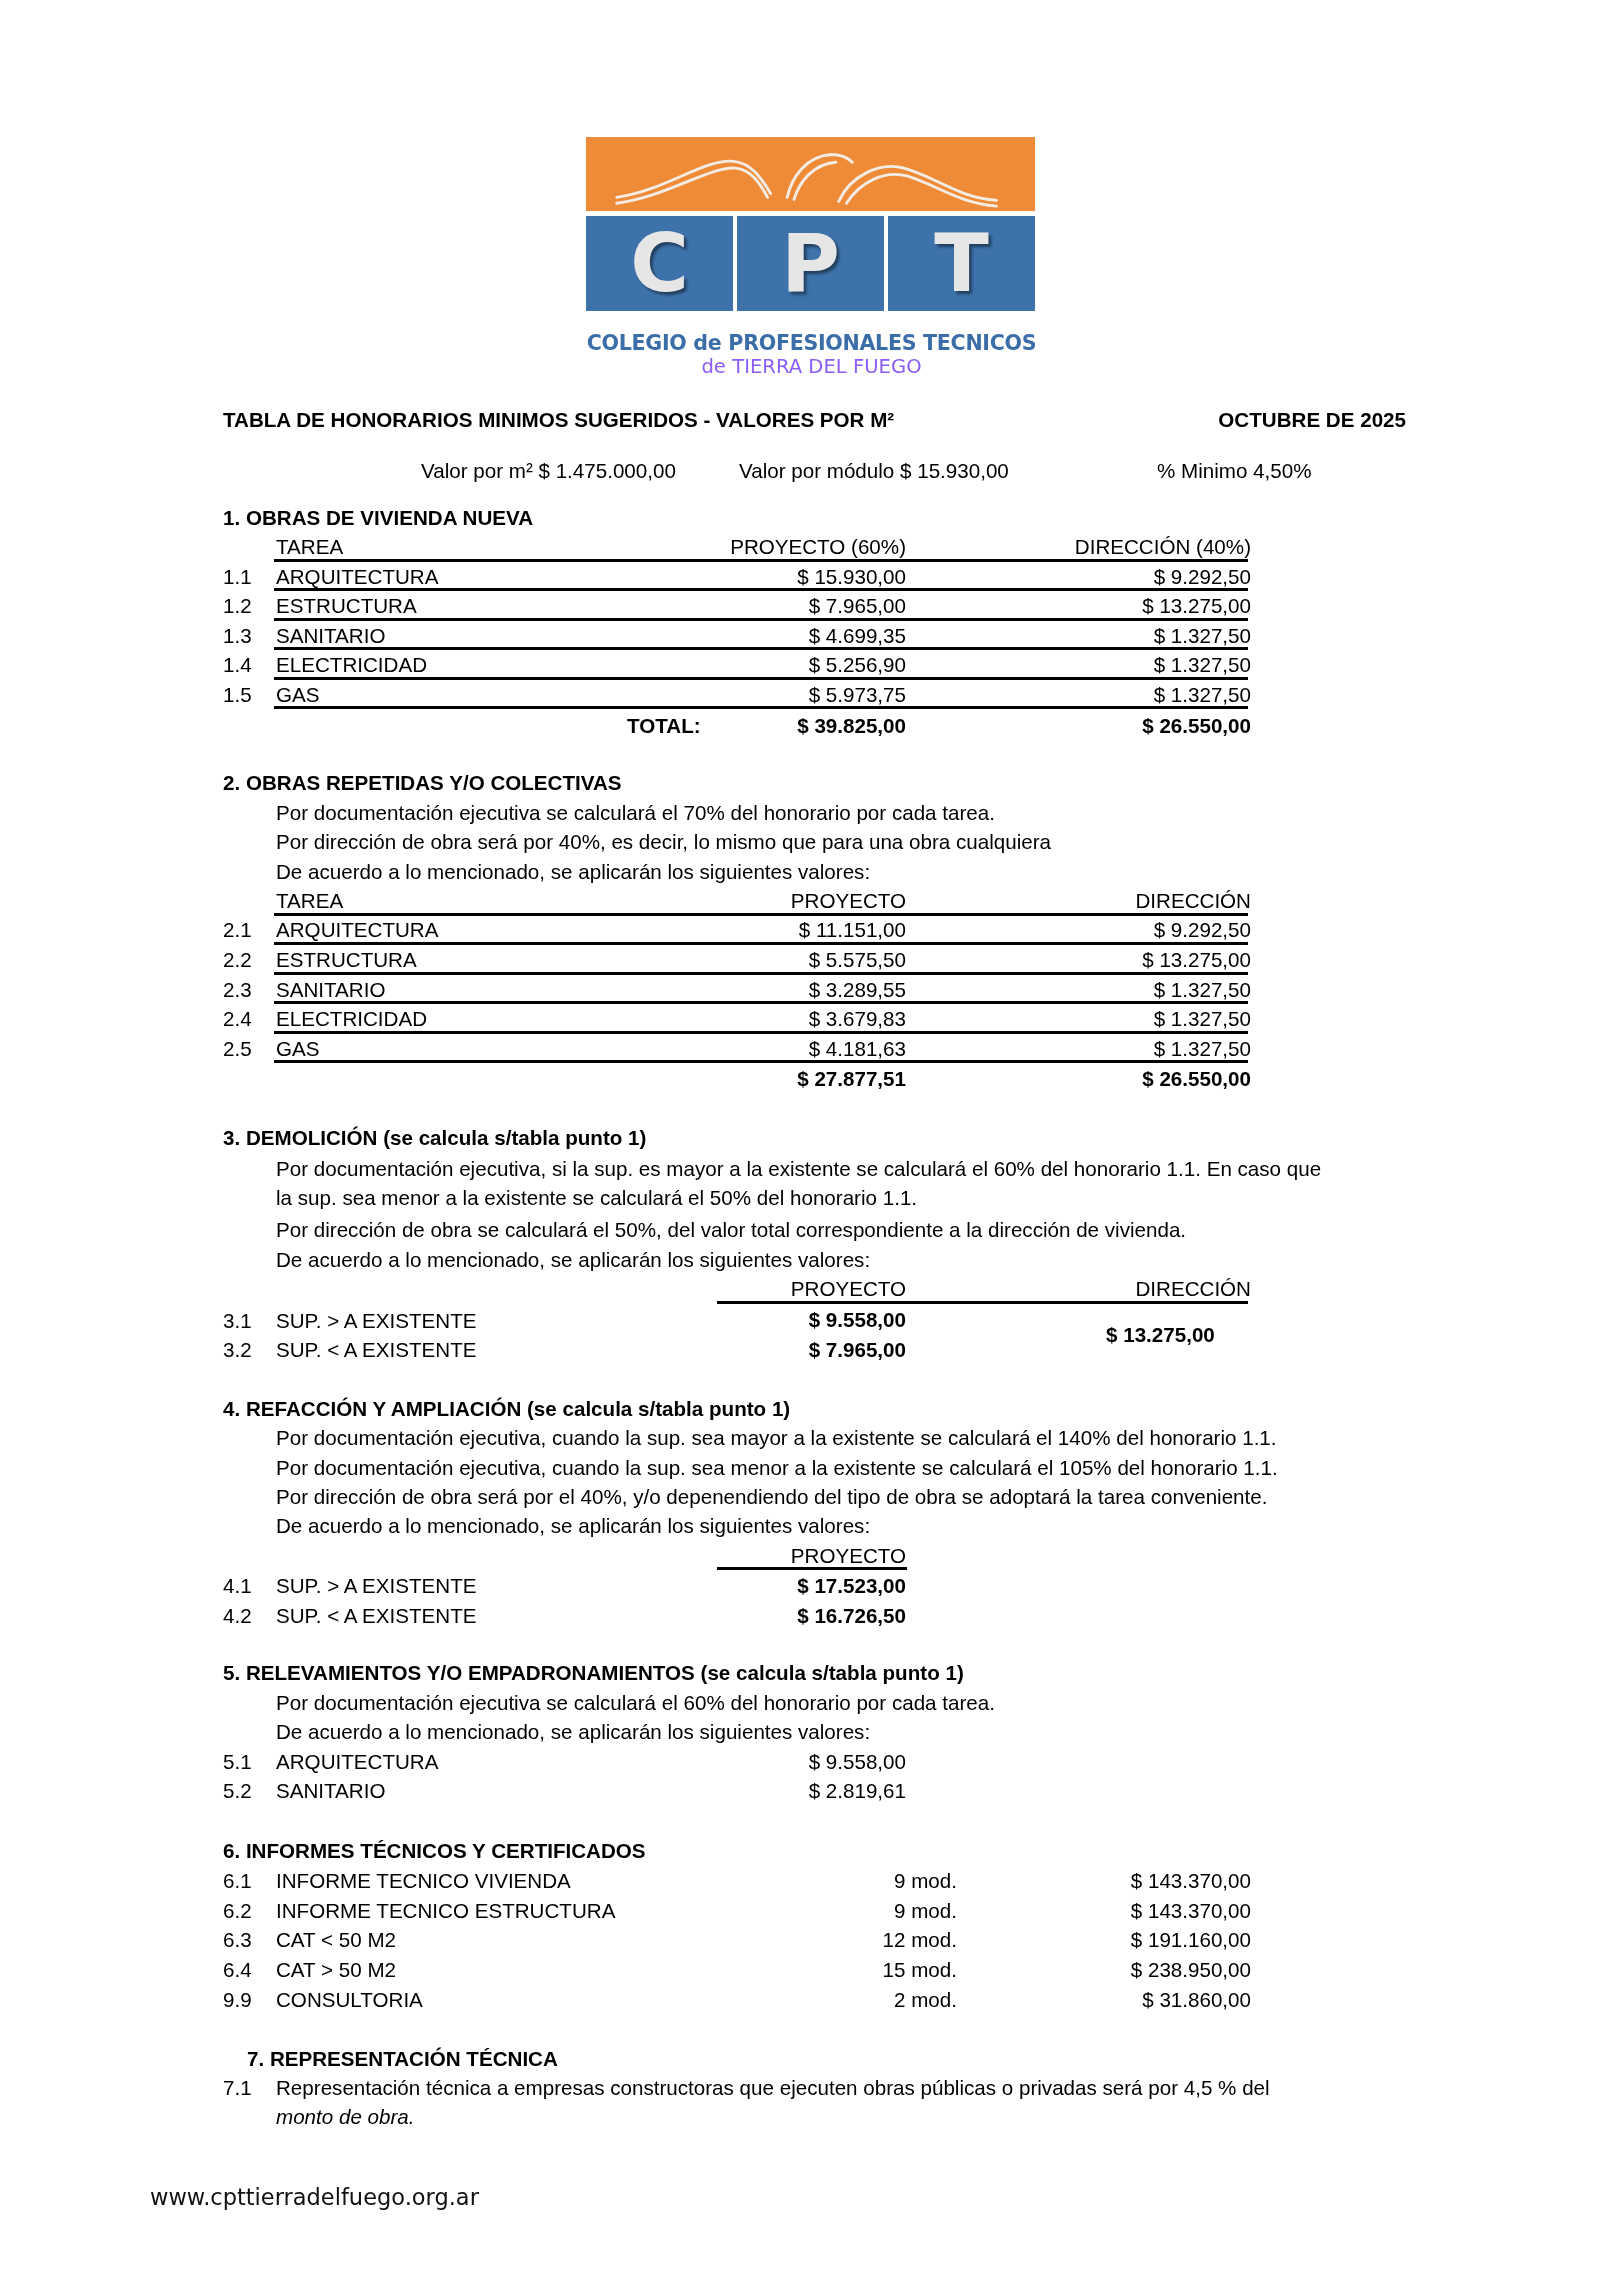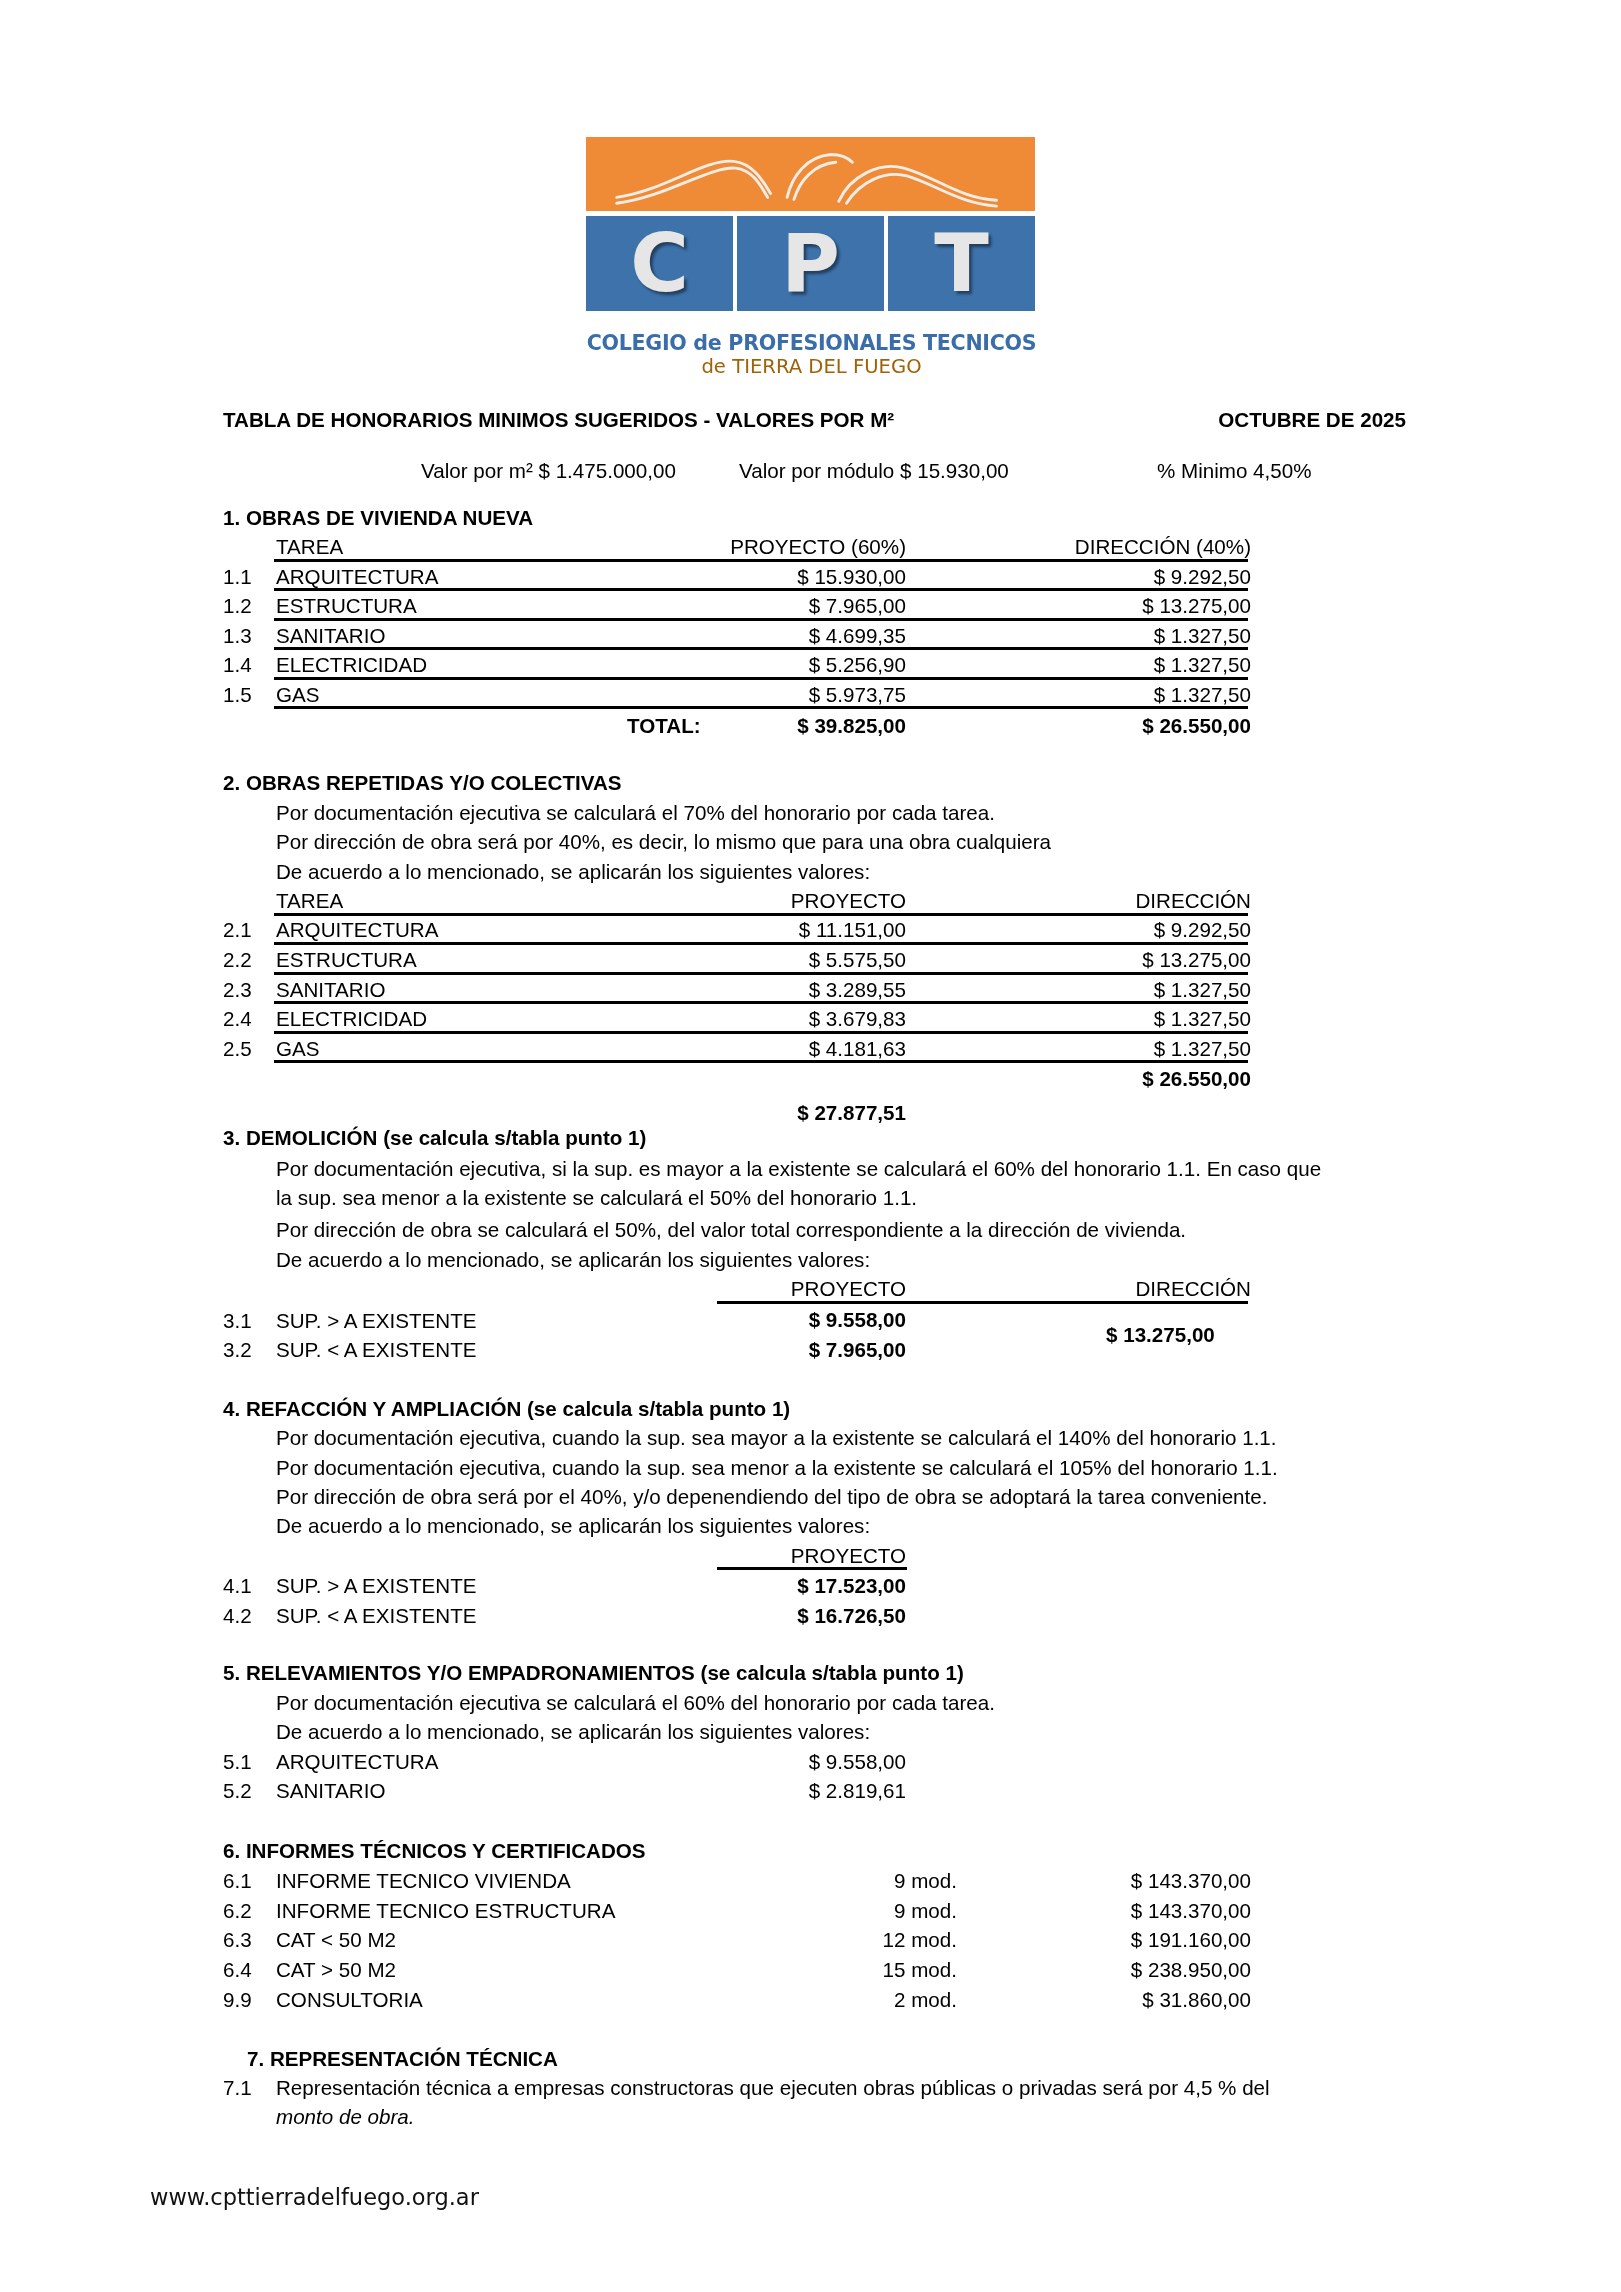--- a/index.html
+++ b/index.html
@@ -15,21 +15,21 @@
   .logo { position:absolute; left:586px; top:137px; width:449px; height:174px; }
   .logo-top { position:absolute; left:0; top:0; width:449px; height:74px; background:#ef8a36; overflow:hidden; }
   .logo-bottom { position:absolute; left:0; top:79px; width:449px; height:95px; }
   .logo-cell { position:absolute; top:0; height:95px; background:#3d72ab;
                color:#e6e6e6; font-family:"DejaVu Sans", sans-serif; font-weight:bold;
                font-size:80px; line-height:95px; text-align:center;
                text-shadow: 2.9px 2.9px 2.9px rgba(0,0,0,0.45); }
   .logo-sub1 { position:absolute; left:586px; top:331px; width:451px; text-align:center;
                color:#3b6ea8; font-weight:bold; font-size:20.6px; font-family:"DejaVu Sans", sans-serif; letter-spacing:-0.3px; }
   .logo-sub2 { position:absolute; left:586px; top:355px; width:451px; text-align:center;
-               color:#a16207; font-size:19.6px; font-family:"DejaVu Sans", sans-serif; }
+               color:#8b5cf6; font-size:19.6px; font-family:"DejaVu Sans", sans-serif; }
   .footer { font-family:"DejaVu Sans", sans-serif; font-size:22.5px; color:#111; }
 </style>
 </head>
 <body>
 
 <div class="logo">
   <div class="logo-top">
     <svg width="449" height="74" viewBox="0 0 458 76">
       <g fill="none" stroke="#f3ece4" stroke-width="3" stroke-linecap="round">
         <path d="M30 62 C 80 55, 120 22, 150 25 C 170 27, 180 45, 188 58"></path>
@@ -125,21 +125,21 @@
     <div class="abs t r" style="left:686px;top:1004px;width:220px;">$ 3.679,83</div>
     <div class="abs t r" style="left:980px;top:1004px;width:271px;">$ 1.327,50</div>
     <div class="rule" style="left:274px;top:1031px;width:974px;"></div>
     <div class="abs t" style="left:223px;top:1034px;">2.5</div>
     <div class="abs t" style="left:276px;top:1034px;">GAS</div>
     <div class="abs t r" style="left:686px;top:1034px;width:220px;">$ 4.181,63</div>
     <div class="abs t r" style="left:980px;top:1034px;width:271px;">$ 1.327,50</div>
     <div class="rule" style="left:274px;top:1060px;width:974px;"></div>
   </div>
 
-<div class="abs t b r" style="left:686px;top:1064px;width:220px;margin-top:34px;">$ 27.877,51</div>
+<div class="abs t b r" style="left:686px;top:1064px;width:220px;">$ 27.877,51</div>
 <div class="abs t b r" style="left:980px;top:1064px;width:271px;">$ 26.550,00</div>
 
 <div class="abs t b" style="left:223px;top:1123px;">3. DEMOLICIÓN (se calcula s/tabla punto 1)</div>
 <div class="abs t" style="left:276px;top:1154px;">Por documentación ejecutiva, si la sup. es mayor a la existente se calculará el 60% del honorario 1.1. En caso que</div>
 <div class="abs t" style="left:276px;top:1183px;">la sup. sea menor a la existente se calculará el 50% del honorario 1.1.</div>
 <div class="abs t" style="left:276px;top:1215px;">Por dirección de obra se calculará el 50%, del valor total correspondiente a la dirección de vivienda.</div>
 <div class="abs t" style="left:276px;top:1245px;">De acuerdo a lo mencionado, se aplicarán los siguientes valores:</div>
 <div class="abs t r" style="left:686px;top:1274px;width:220px;">PROYECTO</div>
 <div class="abs t r" style="left:980px;top:1274px;width:271px;">DIRECCIÓN</div>
 <div class="rule" style="left:717px;top:1301px;width:531px;"></div>

